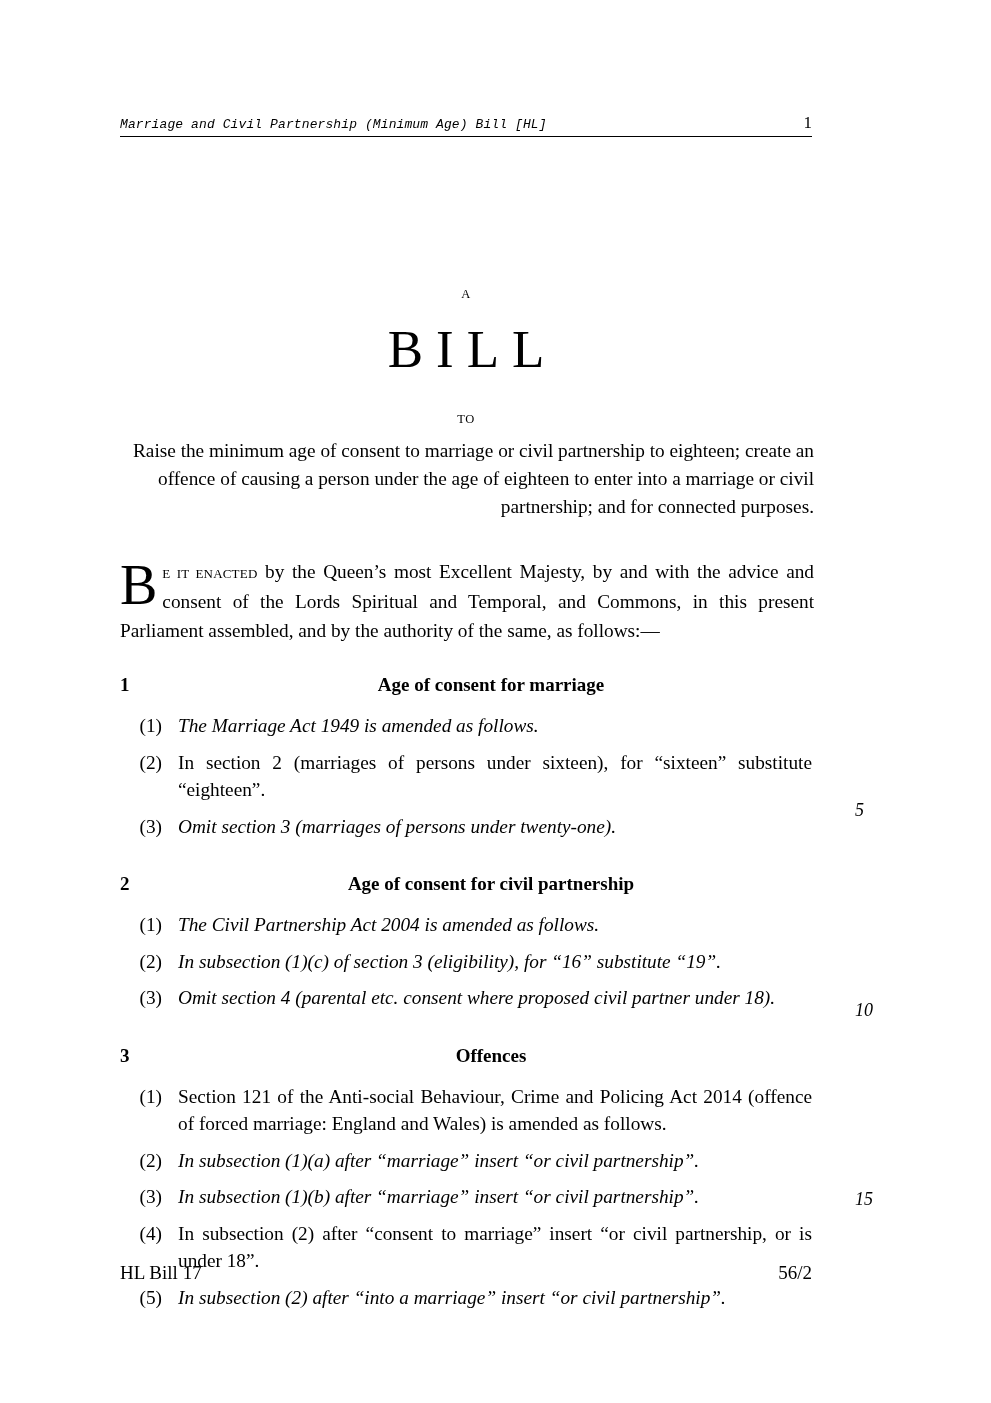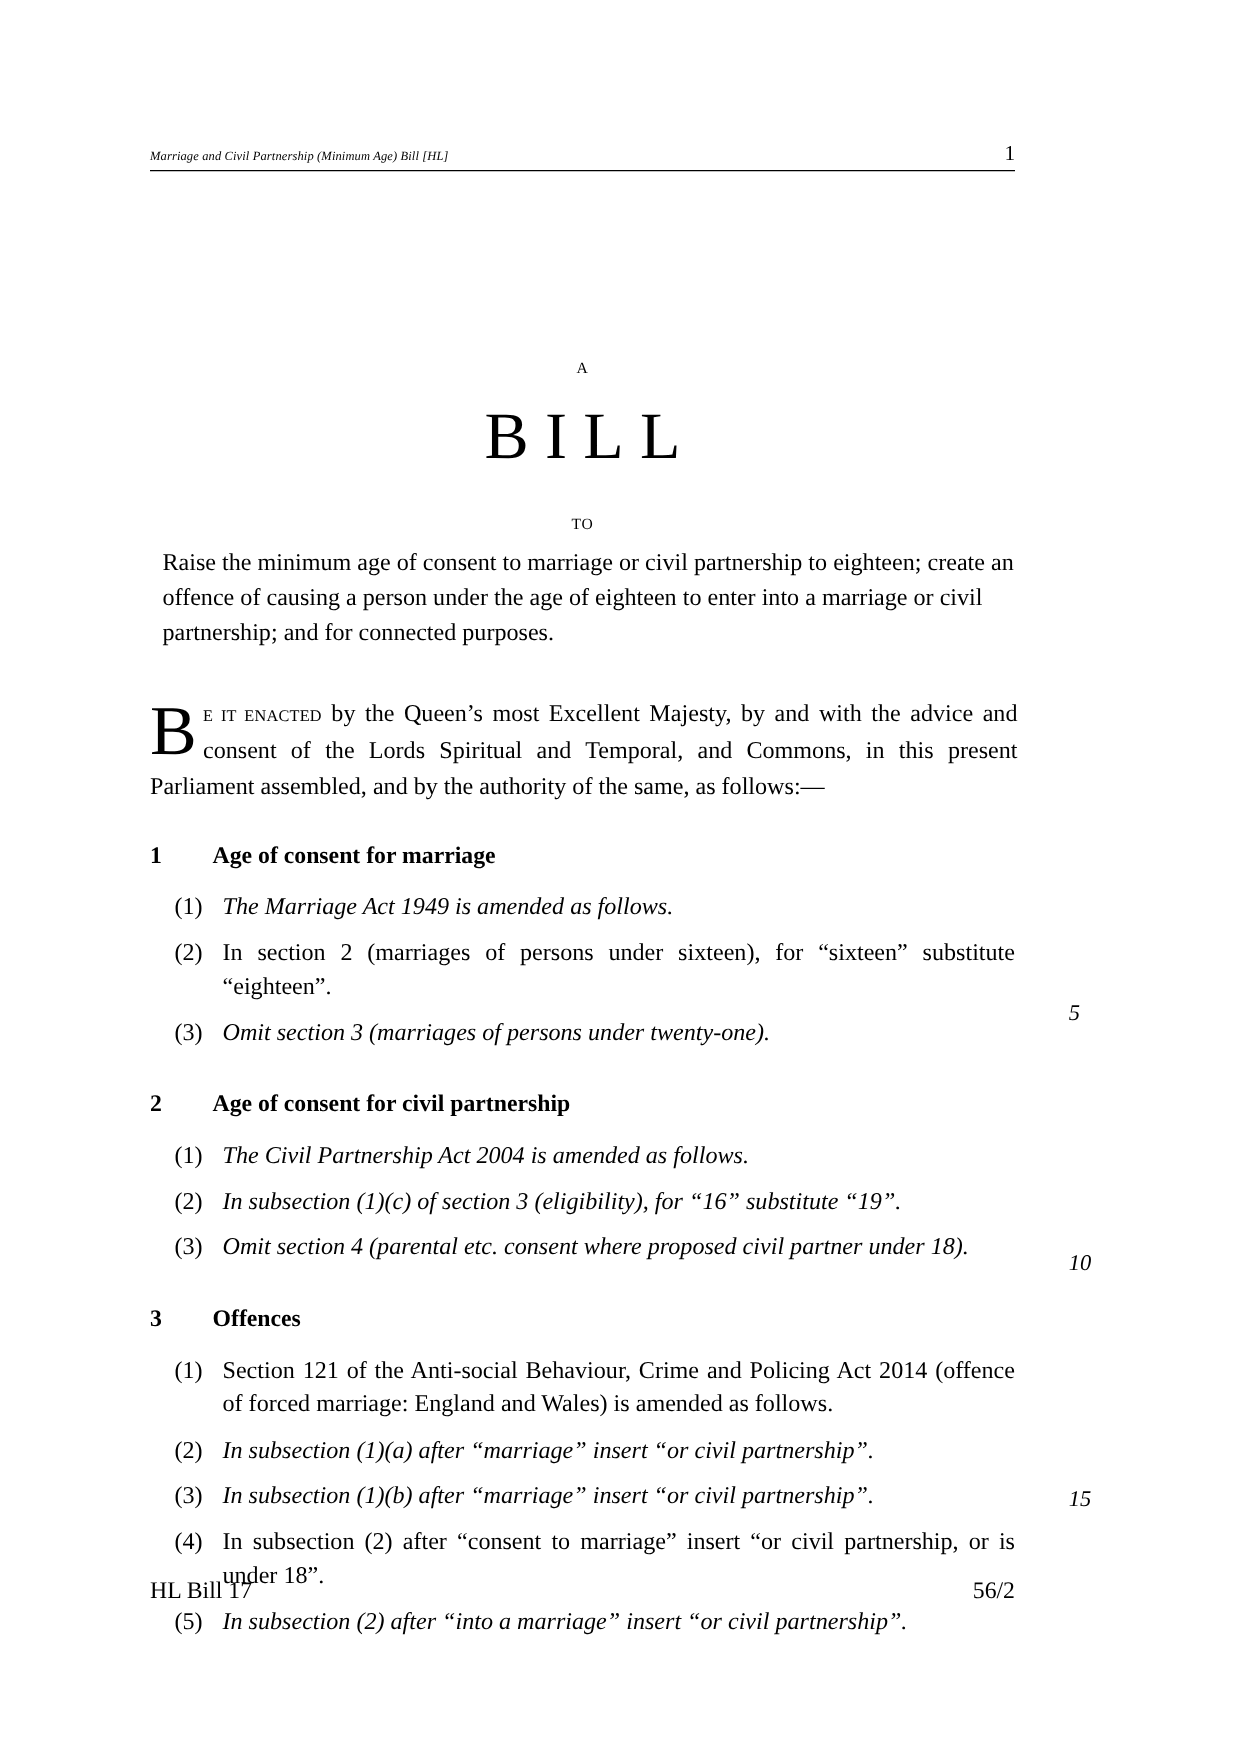--- a/index.html
+++ b/index.html
@@ -28,23 +28,24 @@
     position: absolute;
     left: 120px;
     top: 113px;
     width: 692px;
     display: flex;
     align-items: baseline;
     justify-content: space-between;
   }
   .header-title {
     font-style: italic;
-    font-size: 10px;
+    font-size: 13px;
     letter-spacing: 0.1px;
     white-space: nowrap;
+    font-family: Liberation Mono, monospace;
   }
   .header-pageno {
     font-size: 17px;
     font-style: normal;
   }
   .header-rule {
     position: absolute;
     left: 120px;
     top: 136px;
     width: 692px;
@@ -81,22 +82,21 @@
   }
 
   
   .long-title {
     position: absolute;
     left: 120px;
     top: 437px;
     width: 694px;
     font-size: 19.3px;
     line-height: 28.2px;
-    text-align: left;
-    margin-left: 10px;
+    text-align: right;
   }
 
   
   .enacting {
     position: absolute;
     left: 120px;
     top: 558px;
     width: 694px;
     font-size: 19.3px;
     line-height: 28.4px;
@@ -137,20 +137,21 @@
     font-weight: bold;
     line-height: 26px;
     margin-bottom: 14px;
   }
   .sec-num {
     width: 50px;
     flex: 0 0 50px;
   }
   .sec-title {
     flex: 1 1 auto;
+    text-align: center;
   }
 
   .subsec {
     position: relative;
     display: flex;
     font-size: 19.3px;
     line-height: 27.5px;
     margin-bottom: 9px;
   }
   .subsec:last-child {

